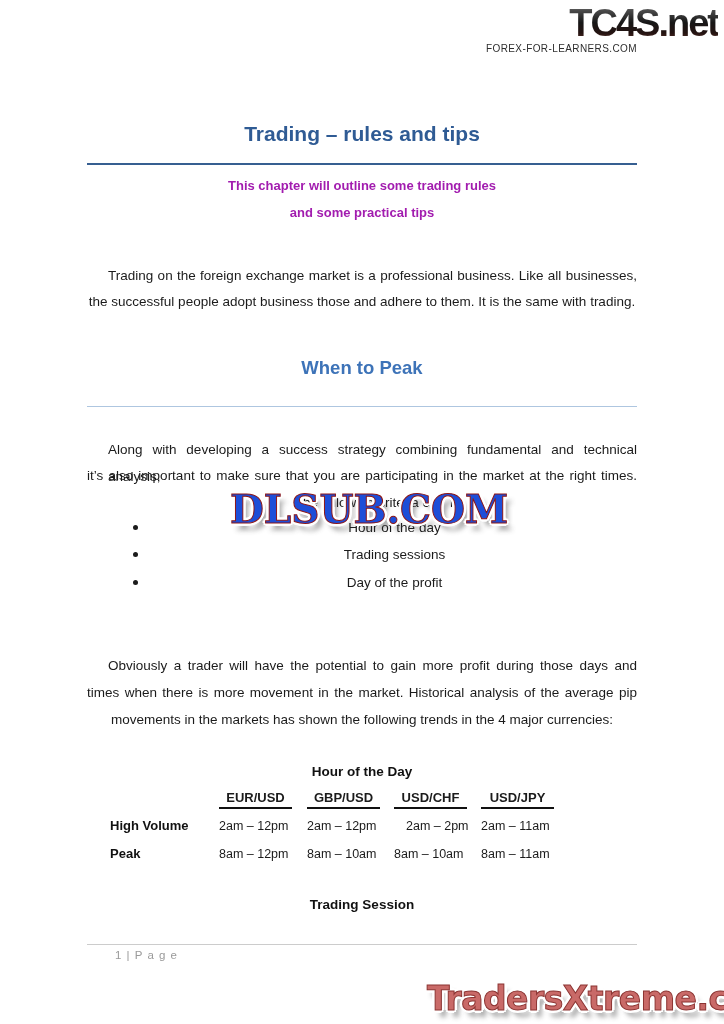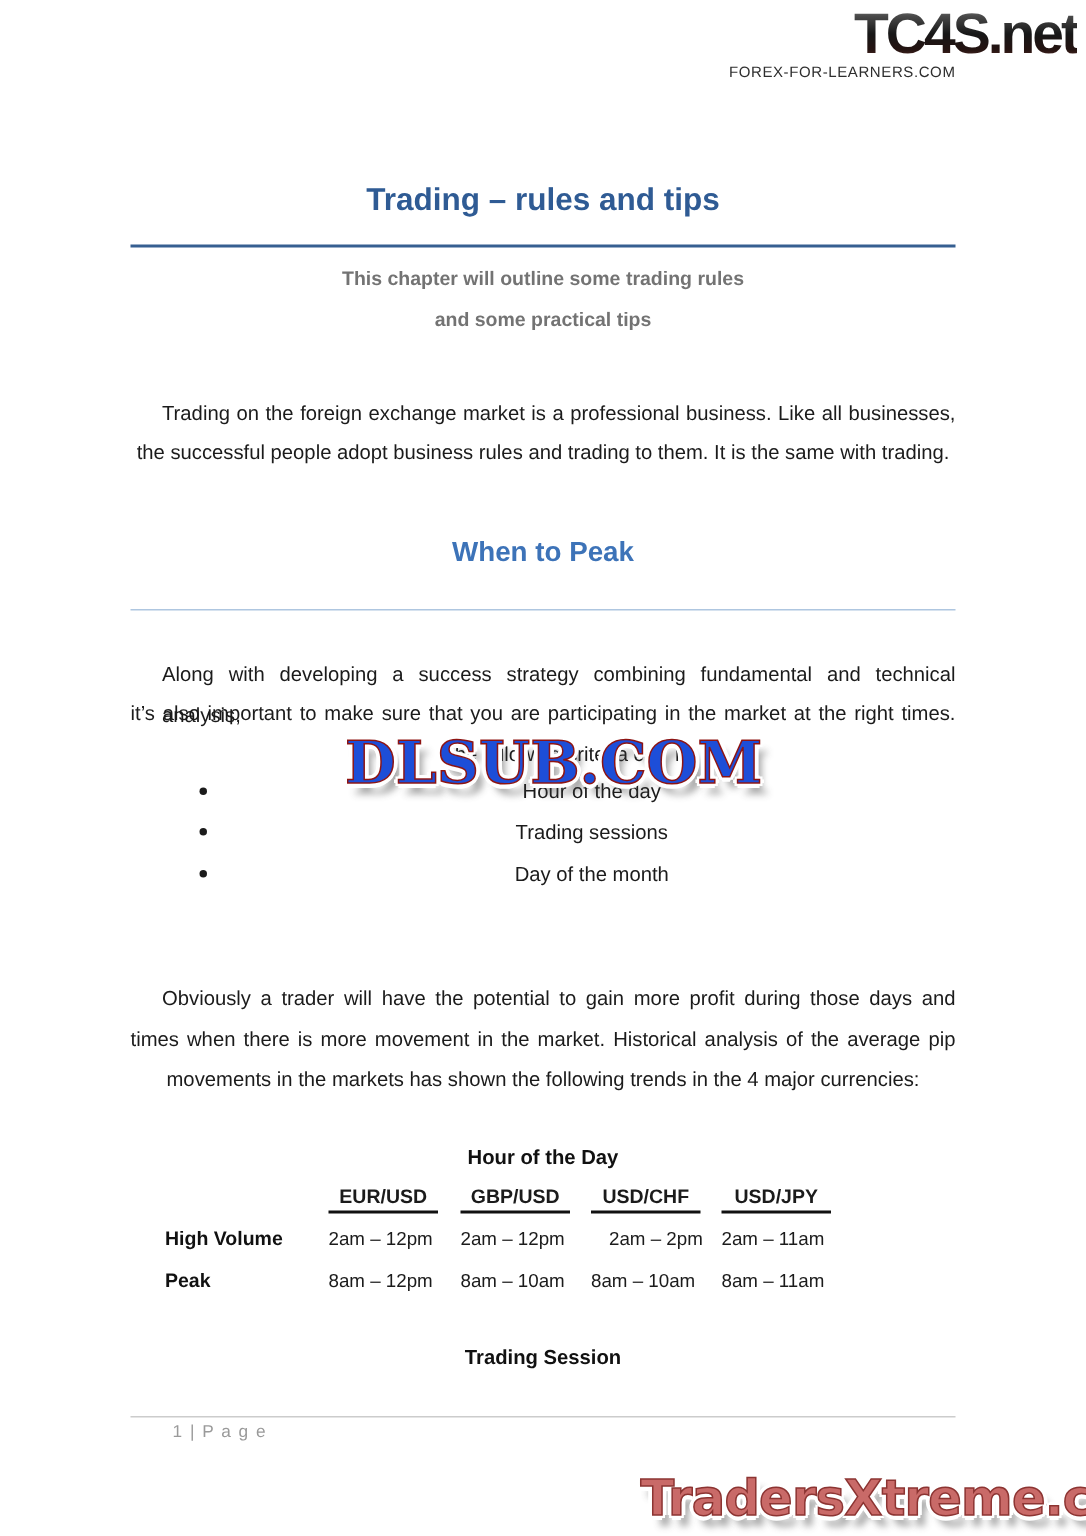--- a/index.html
+++ b/index.html
@@ -23,21 +23,21 @@
   }
   
   .content { position:absolute; left:87px; top:0; width:550px; height:100%; }
   .abs { position:absolute; left:0; width:550px;text-align:center; }
 
   .h1 { font-size:21px; font-weight:bold; color:#2f5b94; }
   .rule-dark { height:2px; background:#365f91; }
   .rule-light { height:1px; background:#aec6e0; }
   .rule-gray { height:1px; background:#cccccc; }
 
-  .subtitle { font-size:13px; font-weight:bold; line-height:27px; color:#737373; }
+  .subtitle { font-size:13px; font-weight:bold; line-height:27px; color:#a21caf; }
 
   .body-line { font-size:13.5px; line-height:26.5px; color:#1b1b1b; }
   .jline { text-align:justify; text-align-last:justify; }
   .indent { padding-left:21px; }
 
   .h2 { font-size:18.5px; font-weight:bold; color:#3d73b8; }
 
   .bullet-item { position:relative; height:27.3px; line-height:27.3px; font-size:13.5px; padding-left:65px; }
   .bullet-dot {
     position:absolute; left:46px; top:11px; width:5px; height:5px;
@@ -86,21 +86,21 @@
 
   <div class="content">
 
     <div class="abs h1" style="top:122px;">Trading – rules and tips</div>
     <div class="abs rule-dark" style="top:163px;"></div>
 
     <div class="abs subtitle" style="top:172px;">This chapter will outline some trading rules</div>
     <div class="abs subtitle" style="top:199px;">and some practical tips</div>
 
     <div class="abs body-line jline indent" style="top:263px;">Trading on the foreign exchange market is a professional business. Like all businesses,</div>
-    <div class="abs body-line" style="top:289px;">the successful people adopt business rules and trading to them. It is the same with trading.</div>
+    <div class="abs body-line" style="top:289px;">the successful people adopt business those and adhere to them. It is the same with trading.</div>
 
     <div class="abs h2" style="top:357px;">When to Peak</div>
     <div class="abs rule-light" style="top:406px;"></div>
 
     <div class="abs body-line jline indent" style="top:437px;">Along with developing a success strategy combining fundamental and technical analysis,</div>
     <div class="abs body-line jline" style="top:463px;">it’s also important to make sure that you are participating in the market at the right times.</div>
     <div class="abs body-line" style="top:490px;">
       <span>The following criteria c</span>
       <span class="frag-right">r ‘</span>
     </div>
@@ -109,21 +109,21 @@
       <div class="bullet-item">
         <span class="bullet-dot"></span>
         <span>Hour of the day</span>
       </div>
       <div class="bullet-item">
         <span class="bullet-dot"></span>
         <span>Trading sessions</span>
       </div>
       <div class="bullet-item">
         <span class="bullet-dot"></span>
-        <span>Day of the month</span>
+        <span>Day of the profit</span>
       </div>
     </div>
 
     <div class="abs body-line jline indent" style="top:653px;">Obviously a trader will have the potential to gain more profit during those days and</div>
     <div class="abs body-line jline" style="top:680px;">times when there is more movement in the market. Historical analysis of the average pip</div>
     <div class="abs body-line" style="top:707px;">movements in the markets has shown the following trends in the 4 major currencies:</div>
 
     <div class="abs bold-label" style="top:764px;">Hour of the Day</div>
 
     <div class="abs" style="top:790px; height:80px;">

